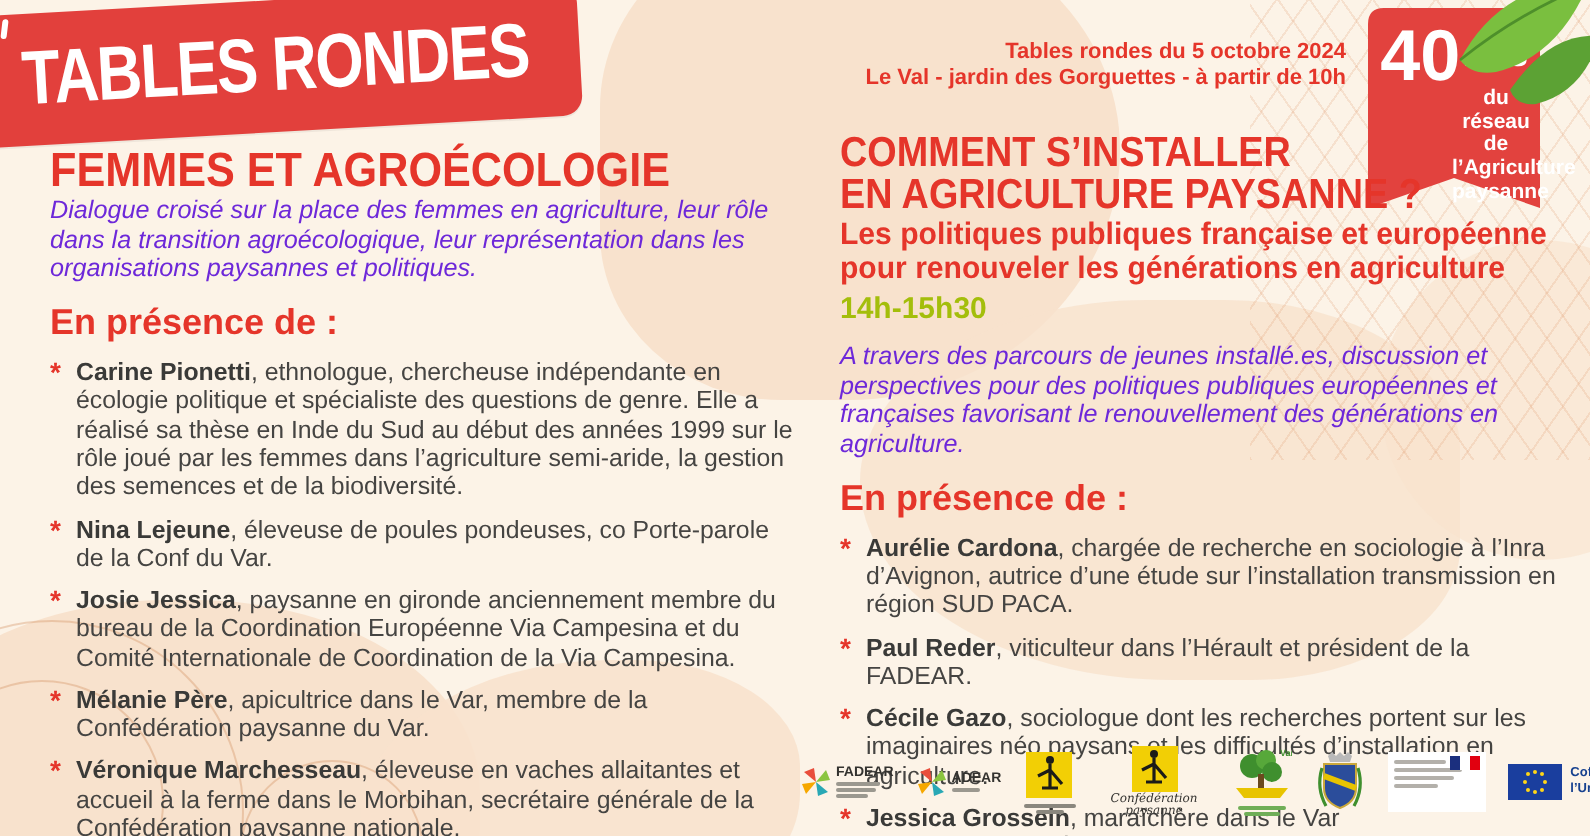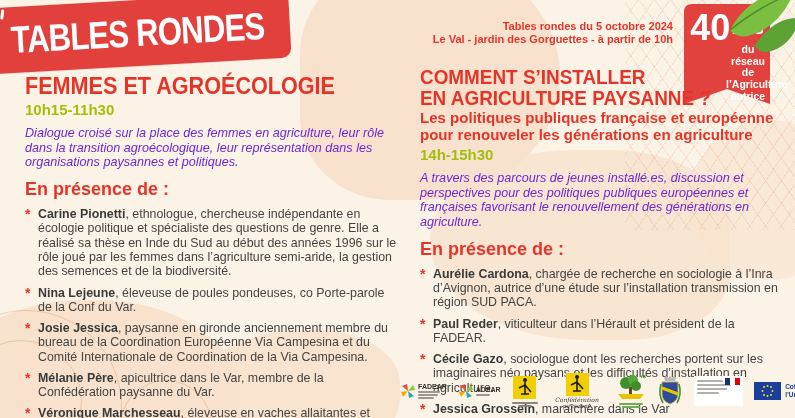--- a/index.html
+++ b/index.html
@@ -110,36 +110,35 @@
     <svg width="86" height="102" viewBox="0 0 86 102">
       <path d="M8,0 H78 Q86,0 86,8 V100 L43,85 L0,100 V8 Q0,0 8,0 Z" fill="#e2423e"></path>
     </svg>
     <div class="badge-inner">
       <div class="badge-num-row">
         <span class="badge-num">40</span>
         <span class="badge-ans">ANS</span>
       </div>
       <div class="badge-line">du réseau</div>
       <div class="badge-line">de l’Agriculture</div>
-      <div class="badge-line">autrice</div>
+      <div class="badge-line">paysanne</div>
     </div>
   </div>
   <svg class="leaves" width="100" height="66" viewBox="0 0 100 66">
     <path d="M30,40 Q50,2 95,0 Q80,38 48,46 Q36,48 30,40Z" fill="#7abf3f"></path>
     <path d="M55,55 Q75,26 100,28 Q92,56 68,62 Q58,63 55,55Z" fill="#5ca234"></path>
     <path d="M30,40 Q60,16 95,2" stroke="#4e8f2b" stroke-width="1.4" fill="none"></path>
   </svg>
 
   <div class="col-left">
     <h2 class="title-red lt">FEMMES ET AGROÉCOLOGIE</h2>
-    <div class="time">10h15-11h30</div>
     <p class="intro">Dialogue croisé sur la place des femmes en agriculture, leur rôle dans la transition agroécologique, leur représentation dans les organisations paysannes et politiques.</p>
     <div class="presence">En présence de :</div>
     <ul class="speakers">
-      <li><span class="star">*</span><span class="nm">Carine Pionetti</span><span>, ethnologue, chercheuse indépendante en écologie politique et spécialiste des questions de genre. Elle a réalisé sa thèse en Inde du Sud au début des années 1996 sur le rôle joué par les femmes dans l’agriculture semi-aride, la gestion des semences et de la biodiversité.</span></li>
+      <li><span class="star">*</span><span class="nm">Carine Pionetti</span><span>, ethnologue, chercheuse indépendante en écologie politique et spécialiste des questions de genre. Elle a réalisé sa thèse en Inde du Sud au début des années 1999 sur le rôle joué par les femmes dans l’agriculture semi-aride, la gestion des semences et de la biodiversité.</span></li>
       <li><span class="star">*</span><span class="nm">Nina Lejeune</span><span>, éleveuse de poules pondeuses, co Porte-parole de la Conf du Var.</span></li>
       <li><span class="star">*</span><span class="nm">Josie Jessica</span><span>, paysanne en gironde anciennement membre du bureau de la Coordination Européenne Via Campesina et du Comité Internationale de Coordination de la Via Campesina.</span></li>
       <li><span class="star">*</span><span class="nm">Mélanie Père</span><span>, apicultrice dans le Var, membre de la Confédération paysanne du Var.</span></li>
       <li><span class="star">*</span><span class="nm">Véronique Marchesseau</span><span>, éleveuse en vaches allaitantes et accueil à la ferme dans le Morbihan, secrétaire générale de la Confédération paysanne nationale.</span></li>
     </ul>
   </div>
 
   <div class="col-right">
     <h2 class="title-red rt">COMMENT S’INSTALLER</h2>
     <h2 class="title-red rt">EN AGRICULTURE PAYSANNE ?</h2>

